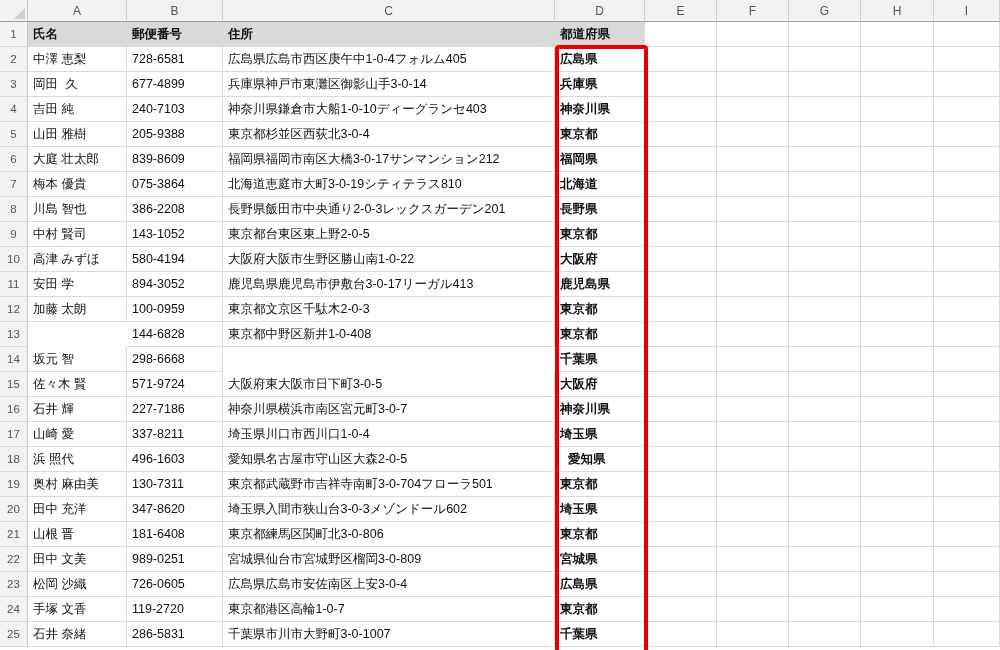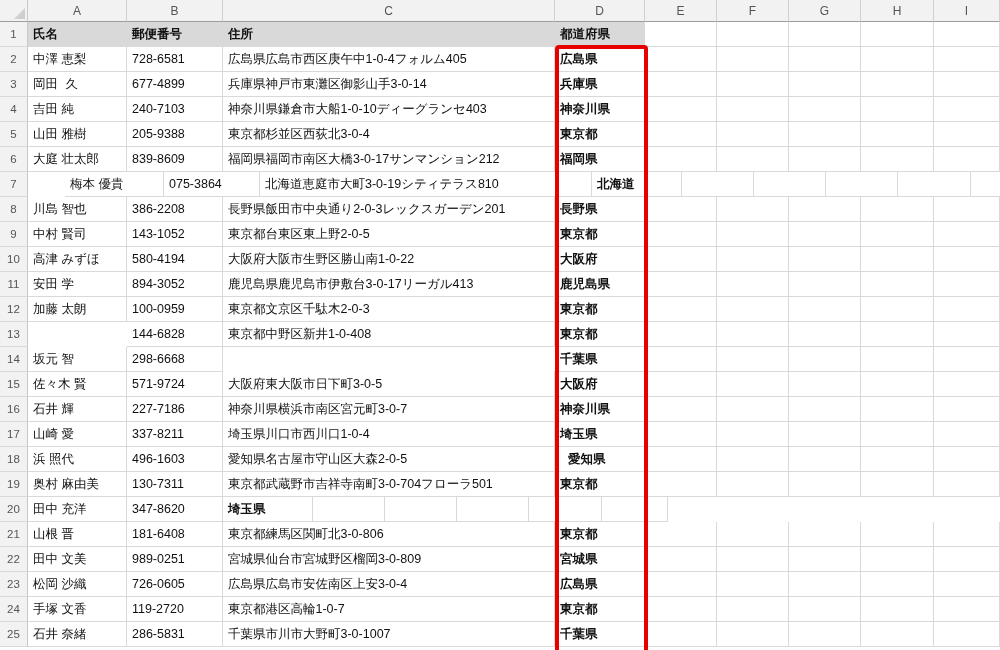--- a/index.html
+++ b/index.html
@@ -131,21 +131,21 @@
         <div class="cell" style="width: 332px;">福岡県福岡市南区大橋3-0-17サンマンション212</div>
         <div class="cell boldcell" style="width: 90px;">福岡県</div>
         <div class="cell" style="width: 72px;"></div>
         <div class="cell" style="width: 72px;"></div>
         <div class="cell" style="width: 72px;"></div>
         <div class="cell" style="width: 73px;"></div>
         <div class="cell" style="width: 66px;"></div>
       </div>
       <div class="row">
         <div class="row-h">7</div>
-        <div class="cell" style="width: 99px; margin-left: 37px;">梅本 優貴</div>
+        <div class="cell" style="width: 99px;">梅本 優貴</div>
         <div class="cell" style="width: 96px;">075-3864</div>
         <div class="cell" style="width: 332px;">北海道恵庭市大町3-0-19シティテラス810</div>
         <div class="cell boldcell" style="width: 90px;">北海道</div>
         <div class="cell" style="width: 72px;"></div>
         <div class="cell" style="width: 72px;"></div>
         <div class="cell" style="width: 72px;"></div>
         <div class="cell" style="width: 73px;"></div>
         <div class="cell" style="width: 66px;"></div>
       </div>
       <div class="row">
@@ -289,20 +289,21 @@
         <div class="cell" style="width: 72px;"></div>
         <div class="cell" style="width: 72px;"></div>
         <div class="cell" style="width: 72px;"></div>
         <div class="cell" style="width: 73px;"></div>
         <div class="cell" style="width: 66px;"></div>
       </div>
       <div class="row">
         <div class="row-h">20</div>
         <div class="cell" style="width: 99px;">田中 充洋</div>
         <div class="cell" style="width: 96px;">347-8620</div>
+        <div class="cell" style="width: 332px;">埼玉県入間市狭山台3-0-3メゾンドール602</div>
         <div class="cell boldcell" style="width: 90px;">埼玉県</div>
         <div class="cell" style="width: 72px;"></div>
         <div class="cell" style="width: 72px;"></div>
         <div class="cell" style="width: 72px;"></div>
         <div class="cell" style="width: 73px;"></div>
         <div class="cell" style="width: 66px;"></div>
       </div>
       <div class="row">
         <div class="row-h">21</div>
         <div class="cell" style="width: 99px;">山根 晋</div>

